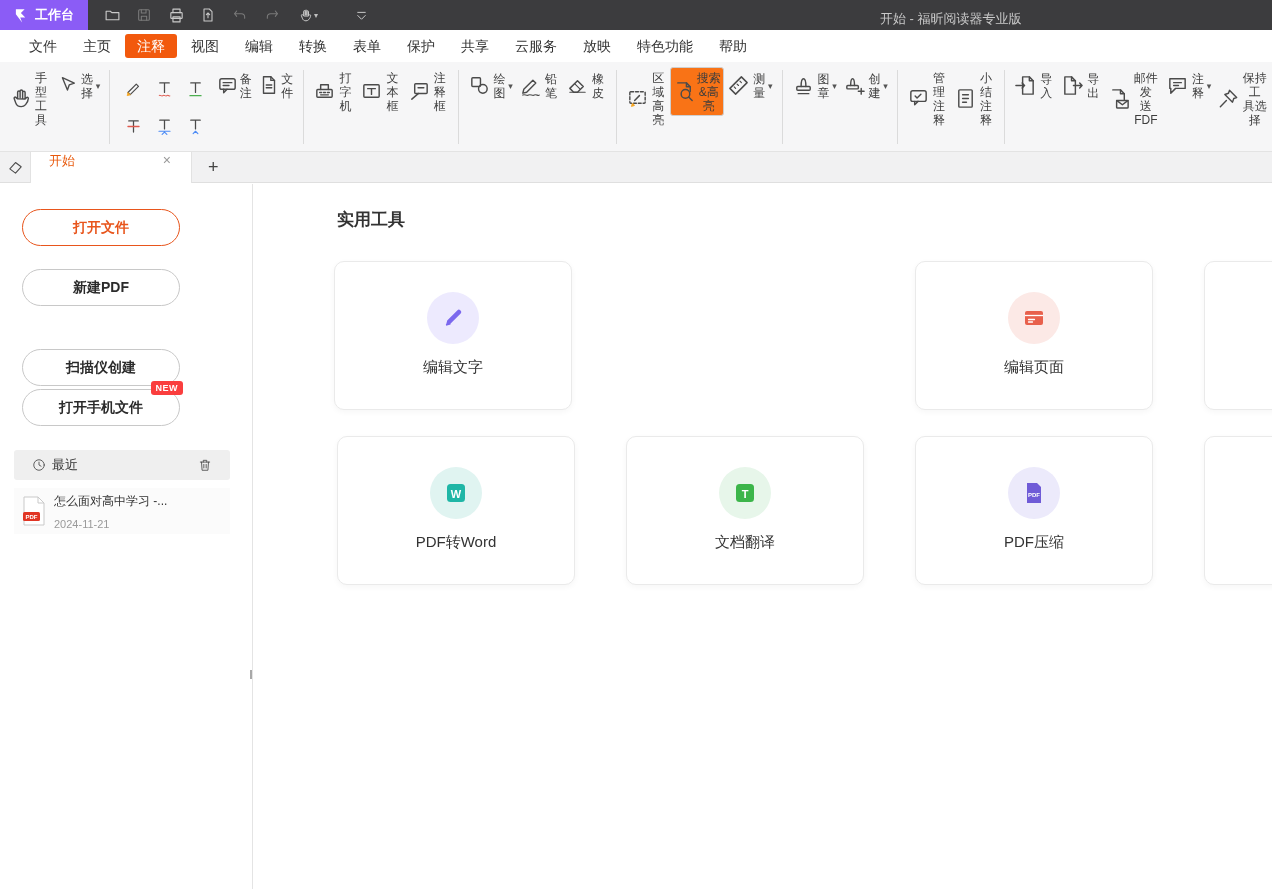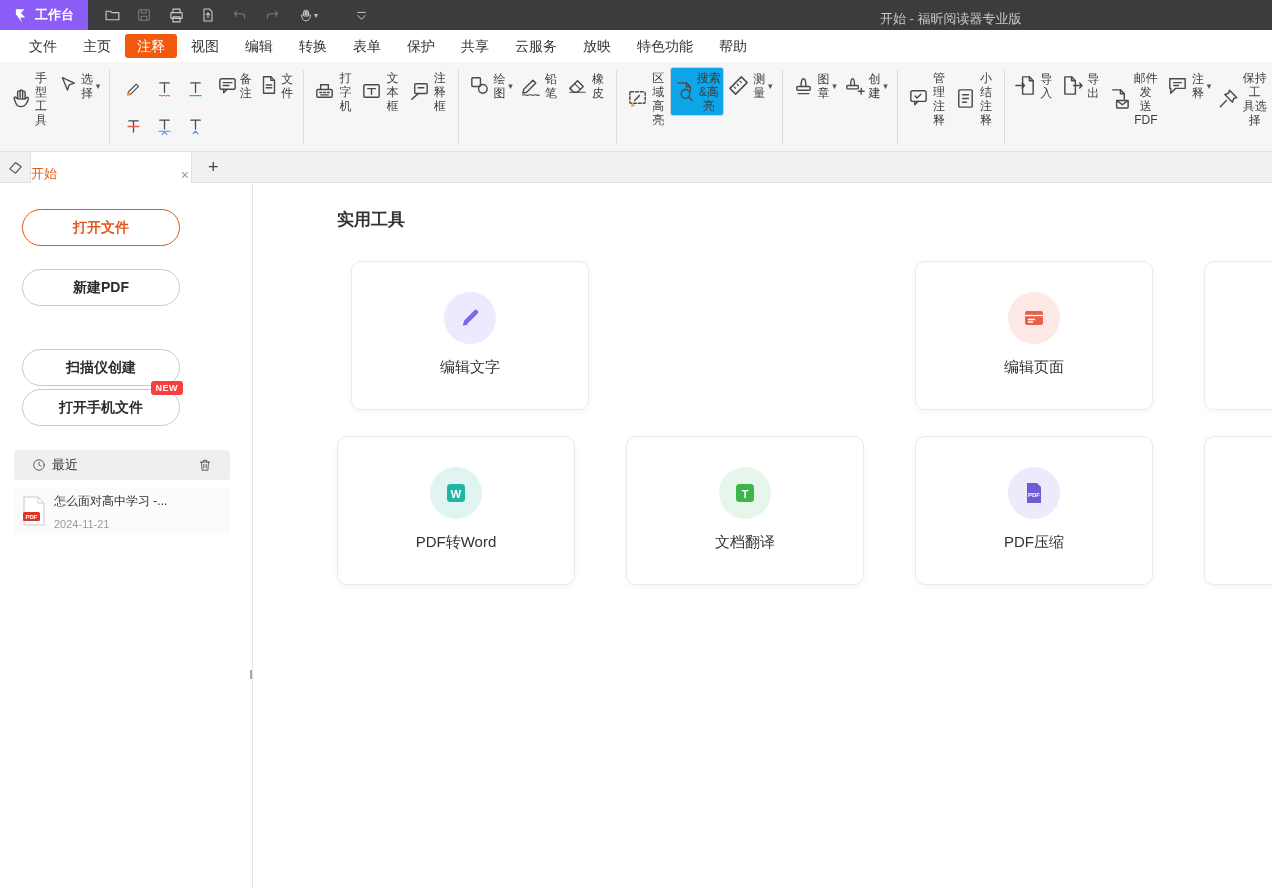--- a/index.html
+++ b/index.html
@@ -22,32 +22,32 @@
   
   .menubar { position:absolute; top:30px; left:0; right:0; height:32px; background:#fff; display:flex; align-items:center; padding-left:16px; }
   .menu-item { padding:0 13px; height:32px; line-height:32px; font-size:14px; color:#333; cursor:pointer; white-space:nowrap; }
   .menu-item.active { background:#F2590D; color:#fff; height:24px; line-height:24px; border-radius:3px; padding:0 12px; margin:0 1px; }
 
   
   .ribbon { position:absolute; top:62px; left:0; right:0; height:90px; background:#F6F6F7; border-bottom:1px solid #E3E3E3; display:flex; align-items:flex-start; padding:5px 0 0 6px; }
   .rgroup { display:flex; align-items:flex-start; }
   .rsep { width:1px; height:74px; background:#DBDBDB; margin:3px 6px 0 6px; flex:0 0 auto; }
   .rbtn { display:flex; align-items:center; min-width:42px; padding:2px 2px; border-radius:3px; border:1px solid transparent; cursor:pointer; }
-  .rbtn.active { background:#0ea5e9; border-color:#CFCFCF; }
+  .rbtn.active { background:#f97316; border-color:#CFCFCF; }
   .ricon { height:30px; display:flex; align-items:center; justify-content:center; }
   .rlabel { font-size:12px; line-height:14px; color:#3D3D3D; text-align:center; white-space:pre-line; margin-top:1px; }
   .rcaret { font-size:9px; color:#555; line-height:10px; margin-top:1px; }
   svg.s1 { stroke:#4B4B4B; fill:none; stroke-width:1.5; stroke-linecap:round; stroke-linejoin:round; }
   .markup-grid { display:grid; grid-template-columns:repeat(3,31px); grid-auto-rows:38px; margin:2px 2px 0 2px; }
   .mkbtn { display:flex; align-items:center; justify-content:center; border-radius:3px; cursor:pointer; }
 
   
   .tabbar { position:absolute; top:152px; left:0; right:0; height:31px; background:#F1F1F2; border-bottom:1px solid #DFDFDF; display:flex; align-items:center; }
   .tabbar-icon { width:30px; display:flex; align-items:center; justify-content:center; }
-  .tab { width:162px; height:31px; background:#fff; border-left:1px solid #E2E2E2; border-right:1px solid #E2E2E2; display:flex; align-items:flex-end; padding:0 0; cursor:pointer; }
+  .tab { width:162px; height:31px; background:#fff; border-left:1px solid #E2E2E2; border-right:1px solid #E2E2E2; display:flex; align-items:flex-start; padding:0 18px; cursor:pointer; }
   .tab-label { color:#E8590C; font-size:13px; flex:1; }
   .tab-close { color:#999; font-size:14px; padding:0 2px; cursor:pointer; }
   .tab-add { margin-left:16px; font-size:18px; color:#444; cursor:pointer; }
 
   
   .content { position:absolute; top:184px; left:0; right:0; bottom:0; }
   .sidebar { position:absolute; top:0; left:0; bottom:0; width:253px; background:#fff; border-right:1px solid #E4E4E4; }
   .side-btn { position:absolute; left:22px; width:158px; height:37px; border:1px solid #C8C8C8; border-radius:19px; background:#fff; display:flex; align-items:center; justify-content:center; font-size:14px; font-weight:bold; color:#2B2B2B; cursor:pointer; }
   .side-btn.primary { border-color:#E8551C; color:#E8551C; }
   .new-badge { position:absolute; top:-9px; right:-4px; background:#FA3E3E; color:#fff; font-size:9px; font-weight:bold; padding:2px 5px; border-radius:3px; letter-spacing:.5px; }
@@ -497,21 +497,21 @@
     </div>
 
     <div class="splitter-grip">
         <span></span>
         <span></span>
       </div>
 
     <div class="main">
       <div class="section-title">实用工具</div>
 
-      <div class="card" style="left:97px; top:77px;">
+      <div class="card" style="left:80px; top:77px;">
         <div class="card-icon" style="background:#EDEAFE;">
           <svg width="24" height="24" viewBox="0 0 24 24">
               <path d="M5 19l1.2-4.4L16.5 4.3a1.9 1.9 0 012.7 0l.5.5a1.9 1.9 0 010 2.7L9.4 17.8z" fill="#7B68EE"></path>
               <path d="M5 19l4.4-1.2" stroke="#7B68EE" stroke-width="1.5"></path>
             </svg>
         </div>
         <div class="card-label">编辑文字</div>
       </div>
 
 

